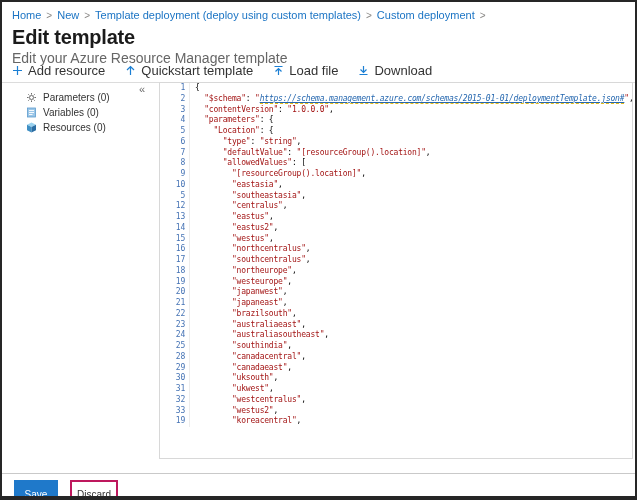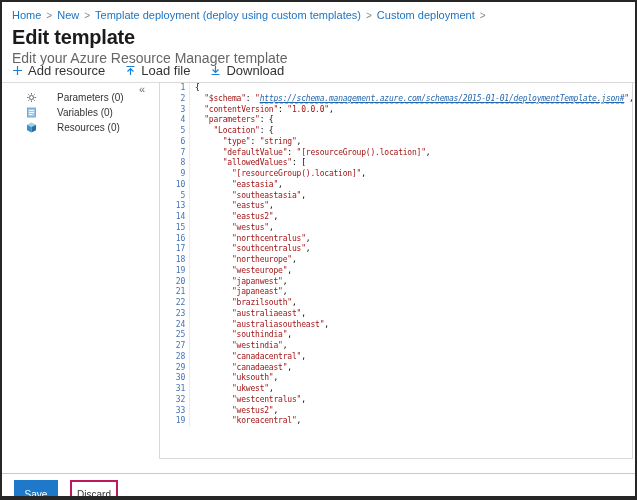--- a/index.html
+++ b/index.html
@@ -19,21 +19,21 @@
   
   .toolbar { position:absolute; left:10px; top:59px; height:18px; display:flex; gap:20px; align-items:center; }
   .toolbar .tb-item { display:flex; align-items:center; gap:5px; background:none; border:none; font-family:inherit; font-size:13px; color:#333; cursor:pointer; padding:0; }
   .toolbar .tb-icon { display:inline-flex; width:11px; height:11px; }
   .toolbar .tb-icon svg { width:11px; height:11px; stroke:var(--accent-blue,#1b7fd4); stroke-width:1.2; fill:none; }
   .hrule { position:absolute; left:0; right:0; height:1px; background:#dcdcdc; }
   .rule-toolbar { top:80px; }
   .rule-footer { top:471px; background:#c9c9c9; }
   
   .sidebar { position:absolute; left:0; top:88px; width:150px; }
-  .side-item { display:flex; align-items:center; gap:20px; padding:2px 0 2px 24px; height:15px; font-size:10px; color:#333; cursor:pointer; }
+  .side-item { display:flex; align-items:center; gap:6px; padding:2px 0 2px 24px; height:15px; font-size:10px; color:#333; cursor:pointer; }
   .side-icon { display:inline-flex; width:11px; height:11px; }
   .collapse-btn { position:absolute; left:137px; top:82px; font-size:11px; color:#6b6b6b; cursor:pointer; background:none; border:none; line-height:1; }
   
   .editor {
     position:absolute; left:157px; top:80px; width:474px; height:377px;
     border:1px solid #d8d8d8; background:#fff; overflow:hidden; cursor:text;
     font-family:"DejaVu Sans Mono","Liberation Mono",monospace;
     font-size:8px; letter-spacing:-0.2px; line-height:10.75px;
   }
   .code-line { display:flex; height:10.75px; white-space:pre; }
@@ -58,20 +58,28 @@
   <div class="page-subtitle">Edit your Azure Resource Manager template</div>
 
   <div class="toolbar">
       <button class="tb-item">
         <span class="tb-icon">
           <svg viewBox="0 0 11 11">
             <path d="M5.5 1v9M1 5.5h9"></path>
           </svg>
         </span>
         <span>Add resource</span>
+      </button>
+      <button class="tb-item">
+        <span class="tb-icon">
+          <svg viewBox="0 0 11 11">
+            <path d="M5.5 10V2M2 5L5.5 1.5 9 5"></path>
+          </svg>
+        </span>
+        <span>Quickstart template</span>
       </button>
       <button class="tb-item">
         <span class="tb-icon">
           <svg viewBox="0 0 11 11">
             <path d="M1.5 1.5h8M5.5 10V4M2.5 6.5L5.5 3.5l3 3"></path>
           </svg>
         </span>
         <span>Load file</span>
       </button>
       <button class="tb-item">
@@ -123,34 +131,34 @@
       <div class="code-line"><span class="ln">2</span><span class="code">  <span class="tok-s">"$schema"</span><span class="tok-p">: </span><span class="tok-s">"</span><span class="tok-l">https://schema.management.azure.com/schemas/2015-01-01/deploymentTemplate.json#</span><span class="tok-s">"</span><span class="tok-p">,</span></span></div>
       <div class="code-line"><span class="ln">3</span><span class="code">  <span class="tok-s">"contentVersion"</span><span class="tok-p">: </span><span class="tok-s">"1.0.0.0"</span><span class="tok-p">,</span></span></div>
       <div class="code-line"><span class="ln">4</span><span class="code">  <span class="tok-s">"parameters"</span><span class="tok-p">: {</span></span></div>
       <div class="code-line"><span class="ln">5</span><span class="code">    <span class="tok-s">"Location"</span><span class="tok-p">: {</span></span></div>
       <div class="code-line"><span class="ln">6</span><span class="code">      <span class="tok-s">"type"</span><span class="tok-p">: </span><span class="tok-s">"string"</span><span class="tok-p">,</span></span></div>
       <div class="code-line"><span class="ln">7</span><span class="code">      <span class="tok-s">"defaultValue"</span><span class="tok-p">: </span><span class="tok-s">"[resourceGroup().location]"</span><span class="tok-p">,</span></span></div>
       <div class="code-line"><span class="ln">8</span><span class="code">      <span class="tok-s">"allowedValues"</span><span class="tok-p">: [</span></span></div>
       <div class="code-line"><span class="ln">9</span><span class="code">        <span class="tok-s">"[resourceGroup().location]"</span><span class="tok-p">,</span></span></div>
       <div class="code-line"><span class="ln">10</span><span class="code">        <span class="tok-s">"eastasia"</span><span class="tok-p">,</span></span></div>
       <div class="code-line"><span class="ln">5</span><span class="code">        <span class="tok-s">"southeastasia"</span><span class="tok-p">,</span></span></div>
+      <div class="code-line"><span class="ln">12</span><span class="code">        <span class="tok-s">"centralus"</span><span class="tok-p">,</span></span></div>
       <div class="code-line"><span class="ln">13</span><span class="code">        <span class="tok-s">"eastus"</span><span class="tok-p">,</span></span></div>
       <div class="code-line"><span class="ln">14</span><span class="code">        <span class="tok-s">"eastus2"</span><span class="tok-p">,</span></span></div>
       <div class="code-line"><span class="ln">15</span><span class="code">        <span class="tok-s">"westus"</span><span class="tok-p">,</span></span></div>
       <div class="code-line"><span class="ln">16</span><span class="code">        <span class="tok-s">"northcentralus"</span><span class="tok-p">,</span></span></div>
       <div class="code-line"><span class="ln">17</span><span class="code">        <span class="tok-s">"southcentralus"</span><span class="tok-p">,</span></span></div>
       <div class="code-line"><span class="ln">18</span><span class="code">        <span class="tok-s">"northeurope"</span><span class="tok-p">,</span></span></div>
       <div class="code-line"><span class="ln">19</span><span class="code">        <span class="tok-s">"westeurope"</span><span class="tok-p">,</span></span></div>
       <div class="code-line"><span class="ln">20</span><span class="code">        <span class="tok-s">"japanwest"</span><span class="tok-p">,</span></span></div>
       <div class="code-line"><span class="ln">21</span><span class="code">        <span class="tok-s">"japaneast"</span><span class="tok-p">,</span></span></div>
       <div class="code-line"><span class="ln">22</span><span class="code">        <span class="tok-s">"brazilsouth"</span><span class="tok-p">,</span></span></div>
       <div class="code-line"><span class="ln">23</span><span class="code">        <span class="tok-s">"australiaeast"</span><span class="tok-p">,</span></span></div>
       <div class="code-line"><span class="ln">24</span><span class="code">        <span class="tok-s">"australiasoutheast"</span><span class="tok-p">,</span></span></div>
       <div class="code-line"><span class="ln">25</span><span class="code">        <span class="tok-s">"southindia"</span><span class="tok-p">,</span></span></div>
-      <div class="code-line"><span class="ln">27</span><span class="code">        <span class="tok-s">"westindia"</span><span class="tok-p">,</span></span></div>
       <div class="code-line"><span class="ln">28</span><span class="code">        <span class="tok-s">"canadacentral"</span><span class="tok-p">,</span></span></div>
       <div class="code-line"><span class="ln">29</span><span class="code">        <span class="tok-s">"canadaeast"</span><span class="tok-p">,</span></span></div>
       <div class="code-line"><span class="ln">30</span><span class="code">        <span class="tok-s">"uksouth"</span><span class="tok-p">,</span></span></div>
       <div class="code-line"><span class="ln">31</span><span class="code">        <span class="tok-s">"ukwest"</span><span class="tok-p">,</span></span></div>
       <div class="code-line"><span class="ln">32</span><span class="code">        <span class="tok-s">"westcentralus"</span><span class="tok-p">,</span></span></div>
       <div class="code-line"><span class="ln">33</span><span class="code">        <span class="tok-s">"westus2"</span><span class="tok-p">,</span></span></div>
       <div class="code-line"><span class="ln">19</span><span class="code">        <span class="tok-s">"koreacentral"</span><span class="tok-p">,</span></span></div>
     </div>
 
   <div class="hrule rule-footer"></div>

